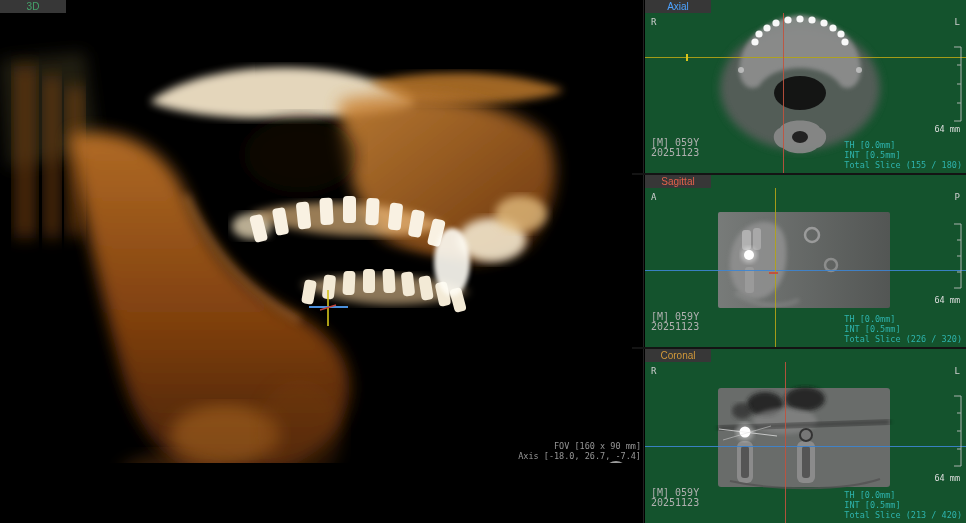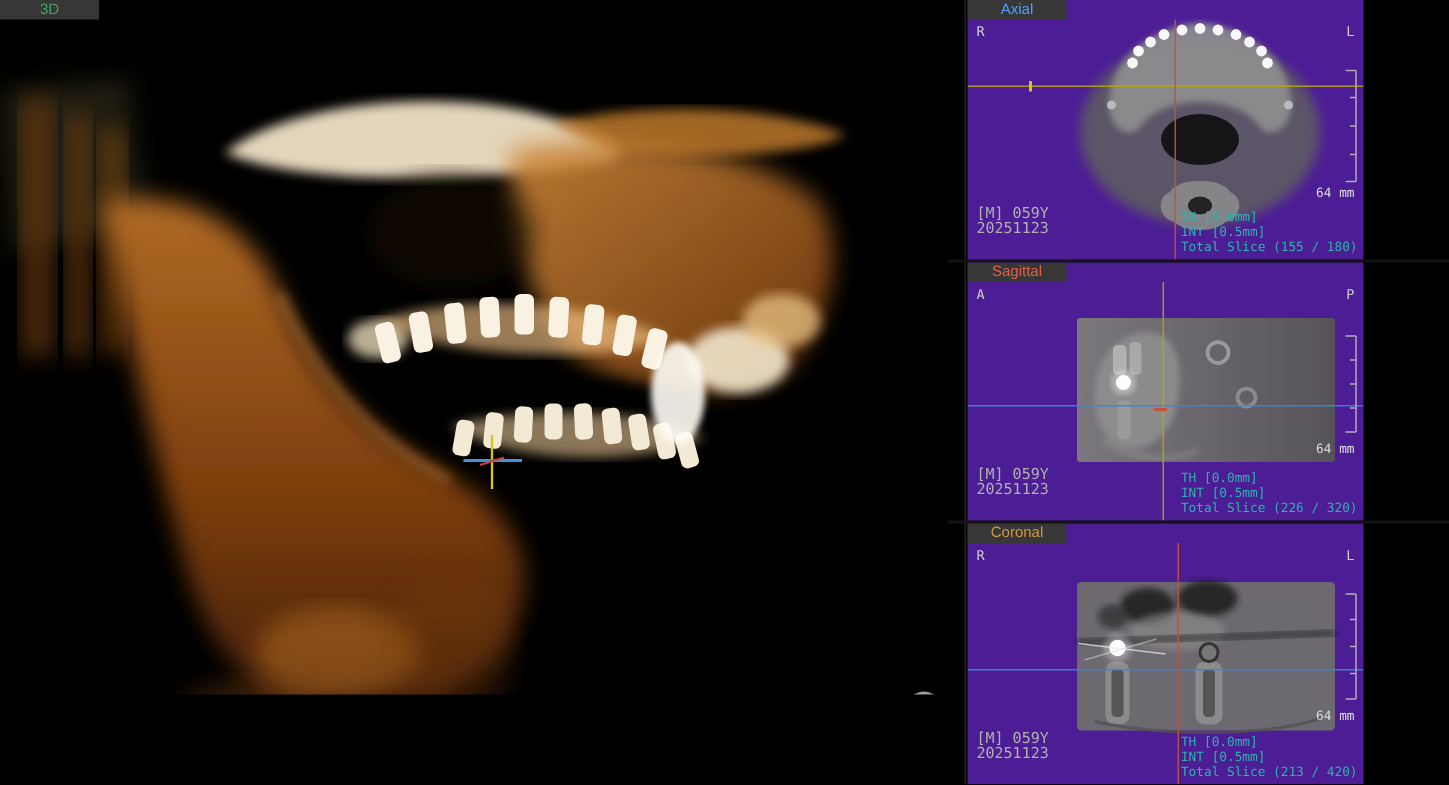--- a/index.html
+++ b/index.html
@@ -16,21 +16,21 @@
   
   .otb{position:absolute;left:233px;top:502px;height:19px;display:flex;gap:2px;align-items:center;
        background:#242424;border:1px solid #3a3a3a;border-radius:3px;padding:1px 2px;}
   .otb button{width:17px;height:15px;background:#474747;border:none;border-radius:2px;margin:0;
        padding:0;display:flex;align-items:center;justify-content:center;cursor:pointer;}
   .otb button svg{display:block;}
   
   .headind{position:absolute;left:594px;top:455px;width:45px;height:47px;}
   
   .vdiv{position:absolute;left:643px;top:0;width:1px;height:523px;background:#222;}
-  .panel{position:absolute;left:645px;width:264px;background:#4c1d95;overflow:hidden;}
+  .panel{position:absolute;left:645px;width:321px;background:#14532d;overflow:hidden;}
   .p-ax{top:0;height:173px;}
   .p-sa{top:175px;height:172px;}
   .p-co{top:349px;height:174px;}
   .hsep{position:absolute;left:632px;width:334px;height:2px;background:#141414;}
   .ptab{position:absolute;left:0;top:0;width:66px;height:13px;background:#373737;
         display:flex;align-items:center;justify-content:center;font-size:10px;cursor:pointer;}
   .lbl-ax{color:#4da3ff;} .lbl-sa{color:#e2614b;} .lbl-co{color:#d0983a;}
   .corner{position:absolute;top:17px;color:#cfcfcf;font-size:9px;
           font-family:"DejaVu Sans Mono",monospace;}
   .ctl{left:6px;} .ctr{right:6px;}
@@ -202,20 +202,24 @@
       </button>
       <button>
         <svg width="14" height="14" viewBox="0 0 16 16">
           <circle cx="8" cy="8.5" r="3.1" fill="#c2c2c2"></circle>
           <path d="M8 1.9a6.3 6.3 0 1 1-6 4.4" fill="none" stroke="#c2c2c2" stroke-width="1.5"></path>
           <polygon points="0.6,7.6 3.6,7.1 2,4.5" fill="#c2c2c2"></polygon>
         </svg>
       </button>
     </div>
 
+    <div class="fovblock">
+      <div>FOV [160 x 90 mm]</div>
+      <div>Axis [-18.0, 26.7, -7.4]</div>
+    </div>
   </div>
 
   <div class="vdiv"></div>
   <div class="hsep" style="top:173px"></div>
   <div class="hsep" style="top:347px"></div>
 
   <div class="panel p-ax">
     <svg class="slice" width="321" height="173">
       <ellipse cx="155" cy="88" rx="80" ry="62" fill="#5f5f5f" opacity=".85" filter="url(#b4)"></ellipse>
       <path d="M95,62 C99,35 128,17 155,15 C182,17 211,35 215,62 C219,82 206,93 196,86 C181,62 129,62 114,86 C104,93 91,82 95,62 Z" fill="#8f8f8f" opacity=".9" filter="url(#b2)"></path>

